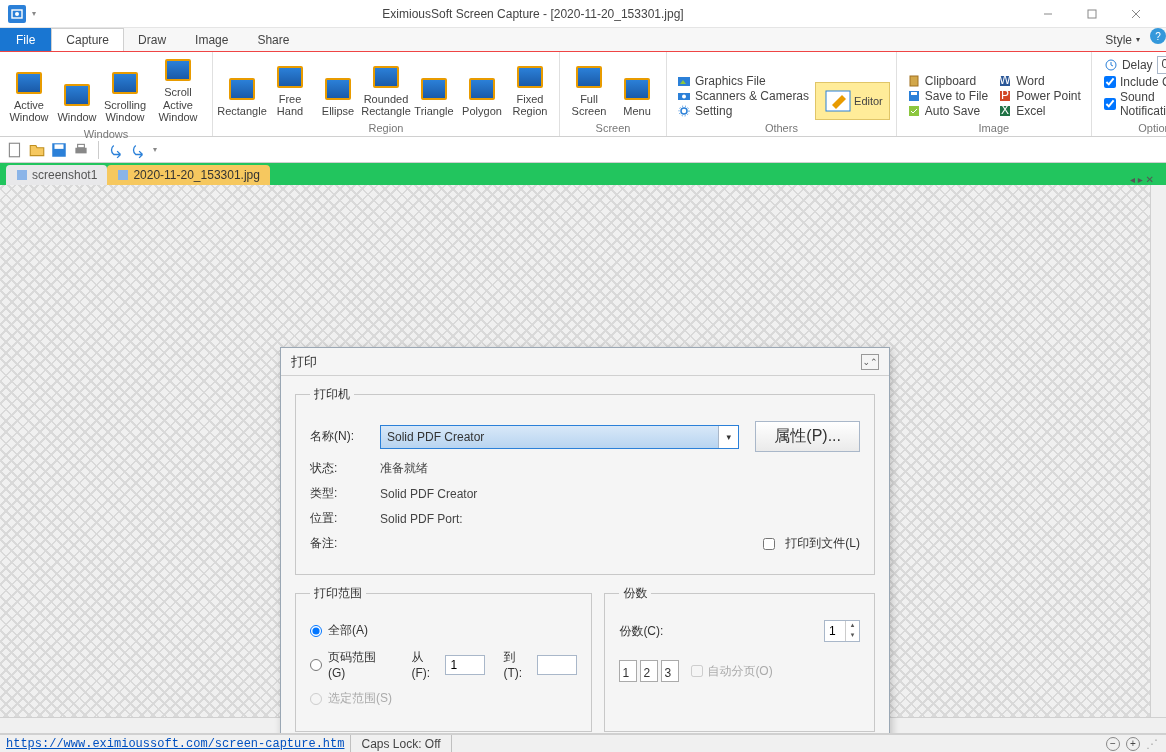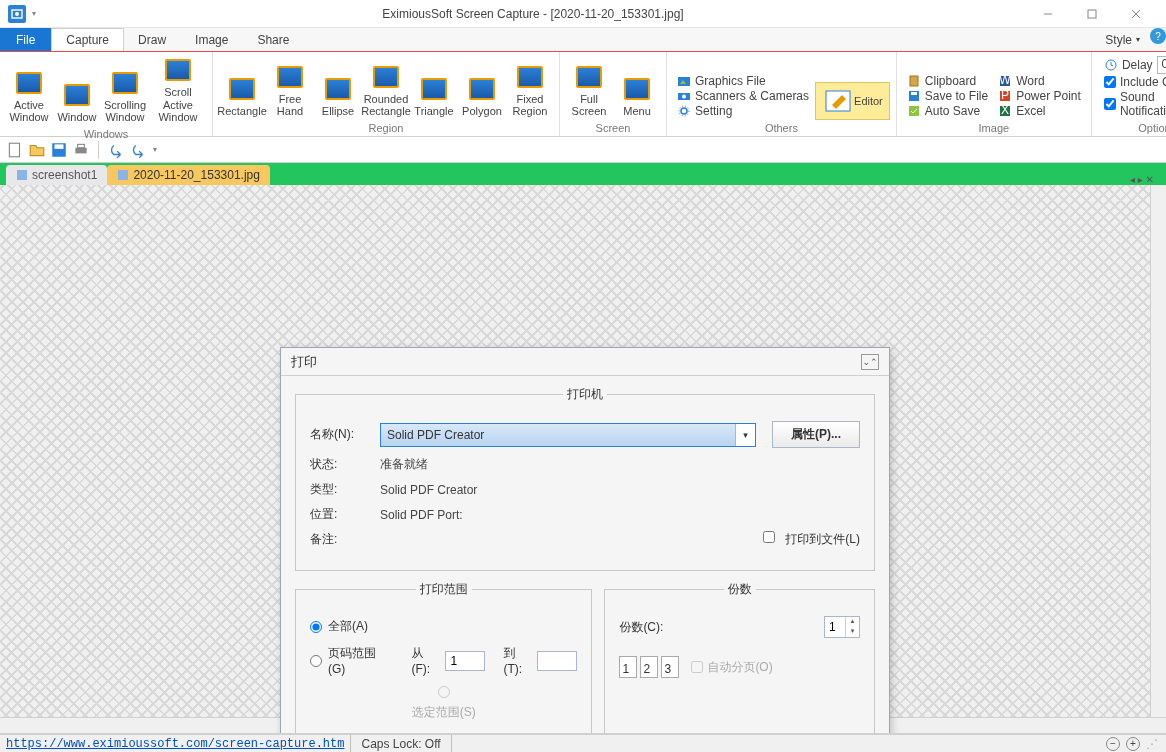--- a/index.html
+++ b/index.html
@@ -70,32 +70,32 @@
 .sel-rect .handle { position: absolute; width: 7px; height: 7px; background: #fff; border: 1px solid #2b80d8; }
 .sel-rect .finish-btn { position: absolute; left: 50%; top: 38px; transform: translateX(-50%); padding: 2px 22px; border: 1px solid #2b80d8; background: #fff; font-size: 11px; color: #333; }
 
 
 .dlg { position: absolute; left: 280px; top: 162px; width: 610px; background: #f5f5f5; border: 1px solid #9aa7b4; box-shadow: 2px 2px 8px rgba(0,0,0,0.2); }
 .dlg-title { height: 28px; display: flex; align-items: center; padding: 0 10px; border-bottom: 1px solid #d0d0d0; }
 .dlg-title .t { flex: 1; font-size: 13px; color: #333; }
 .dlg-title .x { width: 18px; height: 16px; border: 1px solid #999; display: flex; align-items: center; justify-content: center; font-size: 9px; color: #555; }
 .dlg-body { padding: 10px 14px; }
 fieldset { border: 1px solid #c8c8c8; padding: 10px 14px 14px; margin-bottom: 10px; }
-legend { font-size: 12px; color: #333; padding: 0 4px; text-align: center; }
+legend { font-size: 12px; color: #333; padding: 0 4px; }
 .fs-row { display: flex; align-items: center; margin: 8px 0; font-size: 12px; color: #333; }
 .fs-row .flab { width: 70px; }
 .fs-row .fval { color: #444; }
 .printer-sel { flex: 1; height: 24px; border: 1px solid #2b80d8; background: linear-gradient(#d8e8f8, #b8d4f0); display: flex; align-items: center; padding: 0 6px; position: relative; margin-right: 16px; }
 .printer-sel .arr { position: absolute; right: 0; top: 0; width: 20px; height: 100%; border-left: 1px solid #a9b7c9; background: #fff; display: flex; align-items: center; justify-content: center; font-size: 9px; }
-.btn { padding: 4px 18px; border: 1px solid #a9b7c9; background: linear-gradient(#fff,#eaeaea); font-size: 12px; color: #333; font-weight: bold; }
+.btn { padding: 4px 18px; border: 1px solid #a9b7c9; background: linear-gradient(#fff,#eaeaea); font-size: 16px; color: #333; }
 .fs2row { display: flex; gap: 12px; }
 .fs2row fieldset { flex: 1; }
 .radio-row { display: flex; align-items: center; gap: 6px; margin: 10px 0; font-size: 12px; color: #333; }
 .radio-row input[type=radio] { width: 12px; height: 12px; }
-.radio-row.disabled { color: #aaa; flex-direction: column; }
+.radio-row.disabled { color: #aaa; }
 .numbox { width: 40px; height: 20px; border: 1px solid #a9b7c9; padding: 0 4px; font-size: 12px; text-align: left; }
 .spin { width: 36px; height: 22px; border: 1px solid #a9b7c9; background: #fff; display: flex; }
 .spin input { width: 20px; border: none; font-size: 12px; padding: 0 0 0 4px; }
 .spin .spbtns { width: 14px; display: flex; flex-direction: column; }
 .spin .spbtns div { flex: 1; font-size: 7px; text-align: center; color: #555; border-left: 1px solid #ccc; }
 .collate { display: flex; gap: 3px; align-items: flex-end; margin-right: 12px; }
 .collate .pg { width: 18px; height: 22px; border: 1px solid #aaa; background: #fff; position: relative; font-size: 9px; display: flex; align-items: flex-end; justify-content: flex-start; padding: 0 0 1px 2px; }
 .collate .pg::before { content: ""; position: absolute; right: -4px; top: -4px; width: 18px; height: 22px; border: 1px solid #aaa; background: #fff; z-index: -1; }
 .chk-disabled { color: #aaa; }
 
@@ -454,21 +454,21 @@
             <div class="flab">类型:</div>
             <div class="fval">Solid PDF Creator</div>
           </div>
         <div class="fs-row">
             <div class="flab">位置:</div>
             <div class="fval">Solid PDF Port:</div>
           </div>
         <div class="fs-row">
             <div class="flab">备注:</div>
             <div style="flex:1"></div>
-            <label style="display:flex;align-items:flex-start;gap:10px">
+            <label style="display:flex;align-items:center;gap:10px">
               <input type="checkbox" style="">
               <span>打印到文件(L)</span>
             </label>
           </div>
       </fieldset>
 
       <div class="fs2row">
         <fieldset style="flex:1">
           <legend>打印范围</legend>
           <div class="radio-row">

